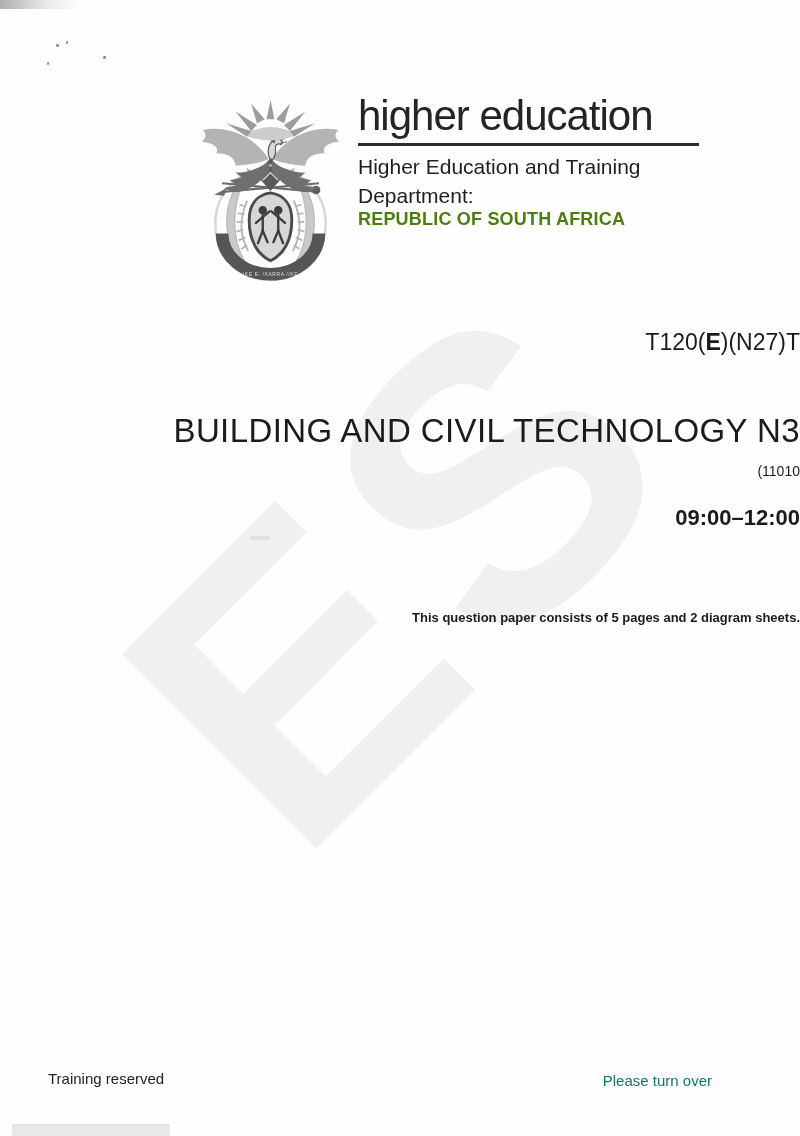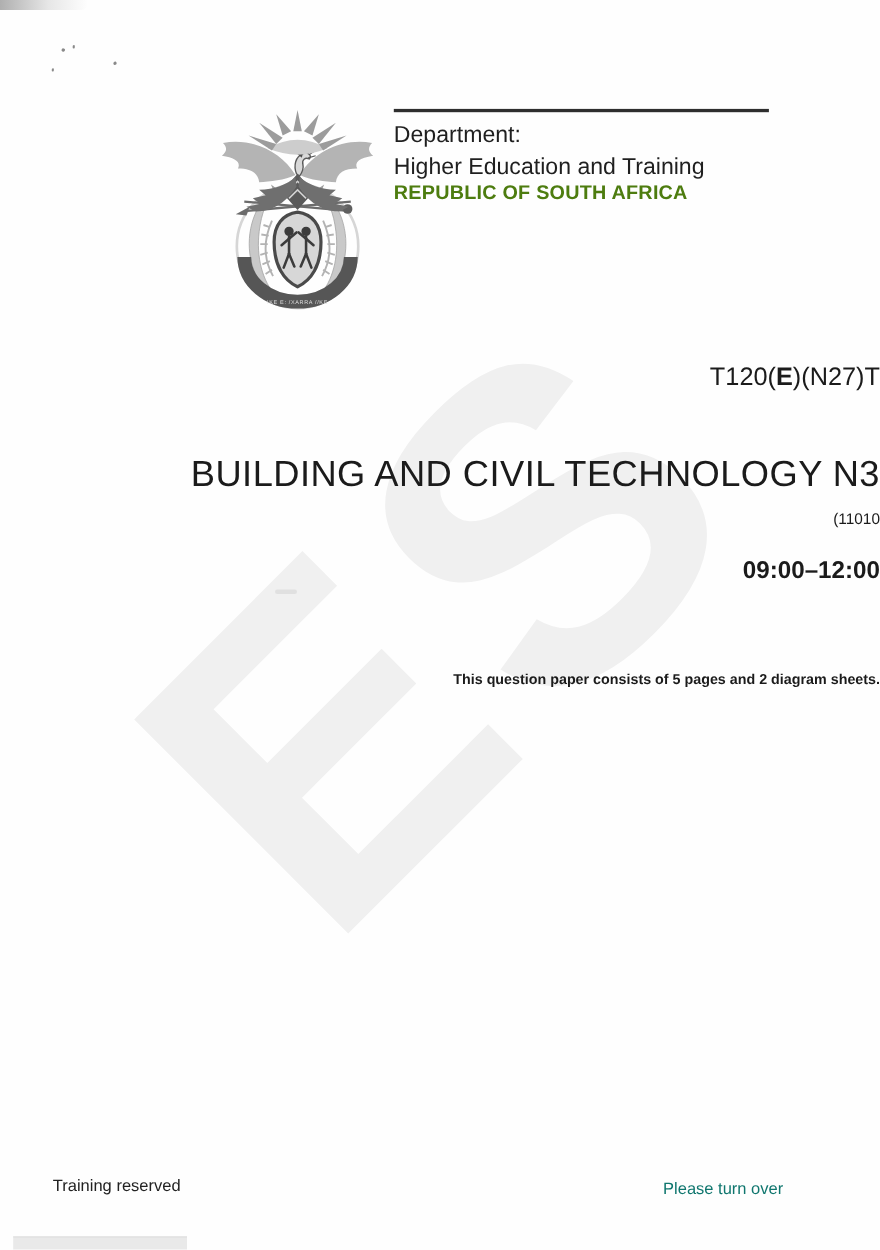--- a/index.html
+++ b/index.html
@@ -133,23 +133,24 @@
         <polygon points="100,6 86,22 94,26"></polygon>
         <polygon points="44,14 66,28 60,34"></polygon>
         <polygon points="116,14 94,28 100,34"></polygon>
         <polygon points="34,26 60,34 56,40"></polygon>
         <polygon points="126,26 100,34 104,40"></polygon>
       </g>
     </svg>
   </div>
 
   <div class="brand">
+    <div class="brand-word">higher education</div>
     <hr class="brand-rule">
+    <div class="brand-dept">Higher Education and Training</div>
     <div class="brand-dept">Department:</div>
-    <div class="brand-dept">Higher Education and Training</div>
     <div class="brand-country">REPUBLIC OF SOUTH AFRICA</div>
   </div>
 
   <div class="center l-code"><span>T120(</span><b>E</b><span>)(N27)T</span></div>
 
 
   <div class="center l-subject">BUILDING AND CIVIL TECHNOLOGY N3</div>
 
   <div class="center l-number">(11010273)</div>
 

